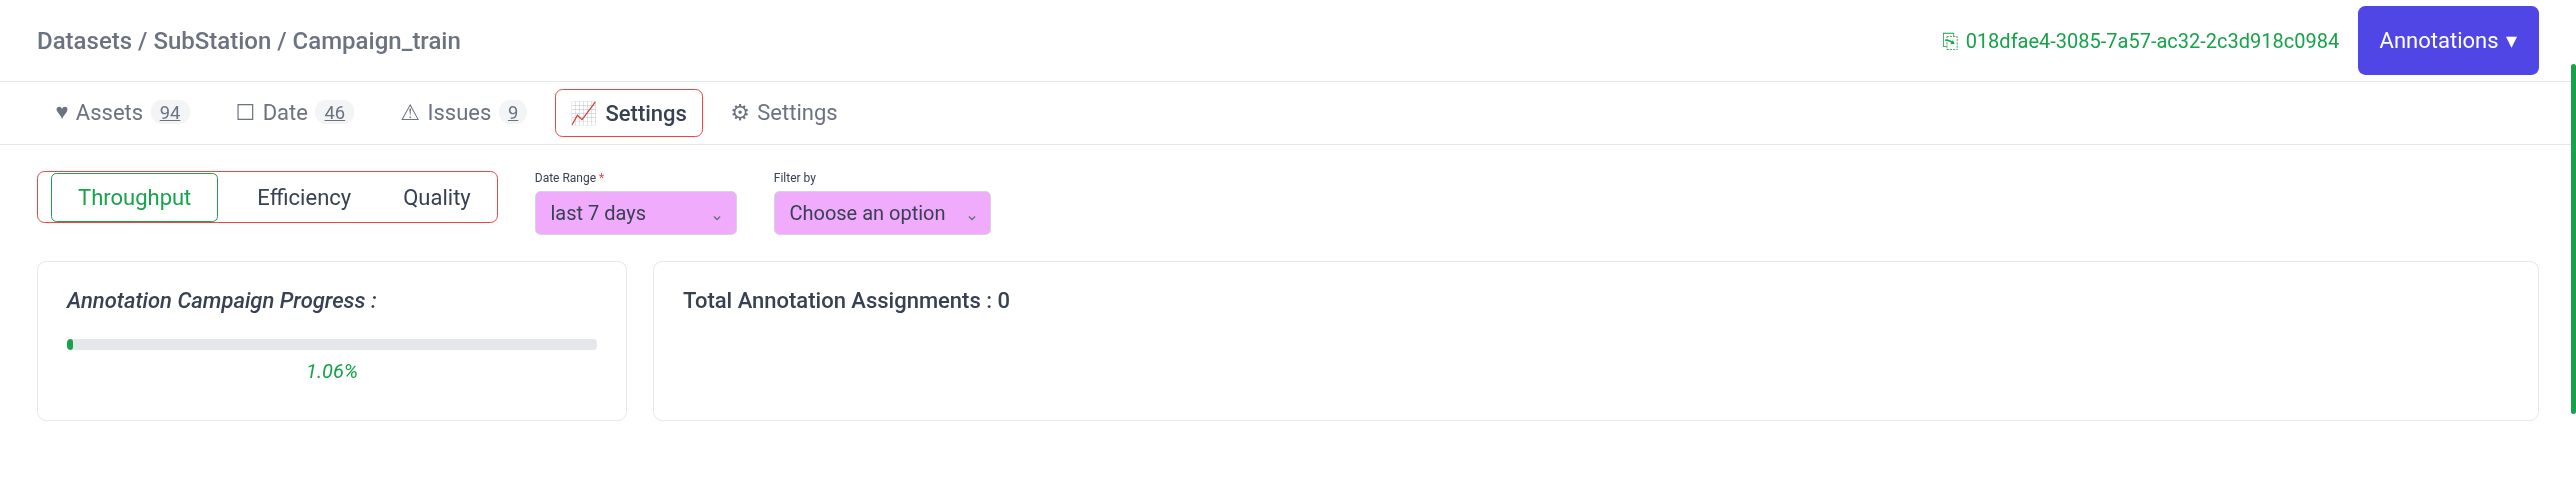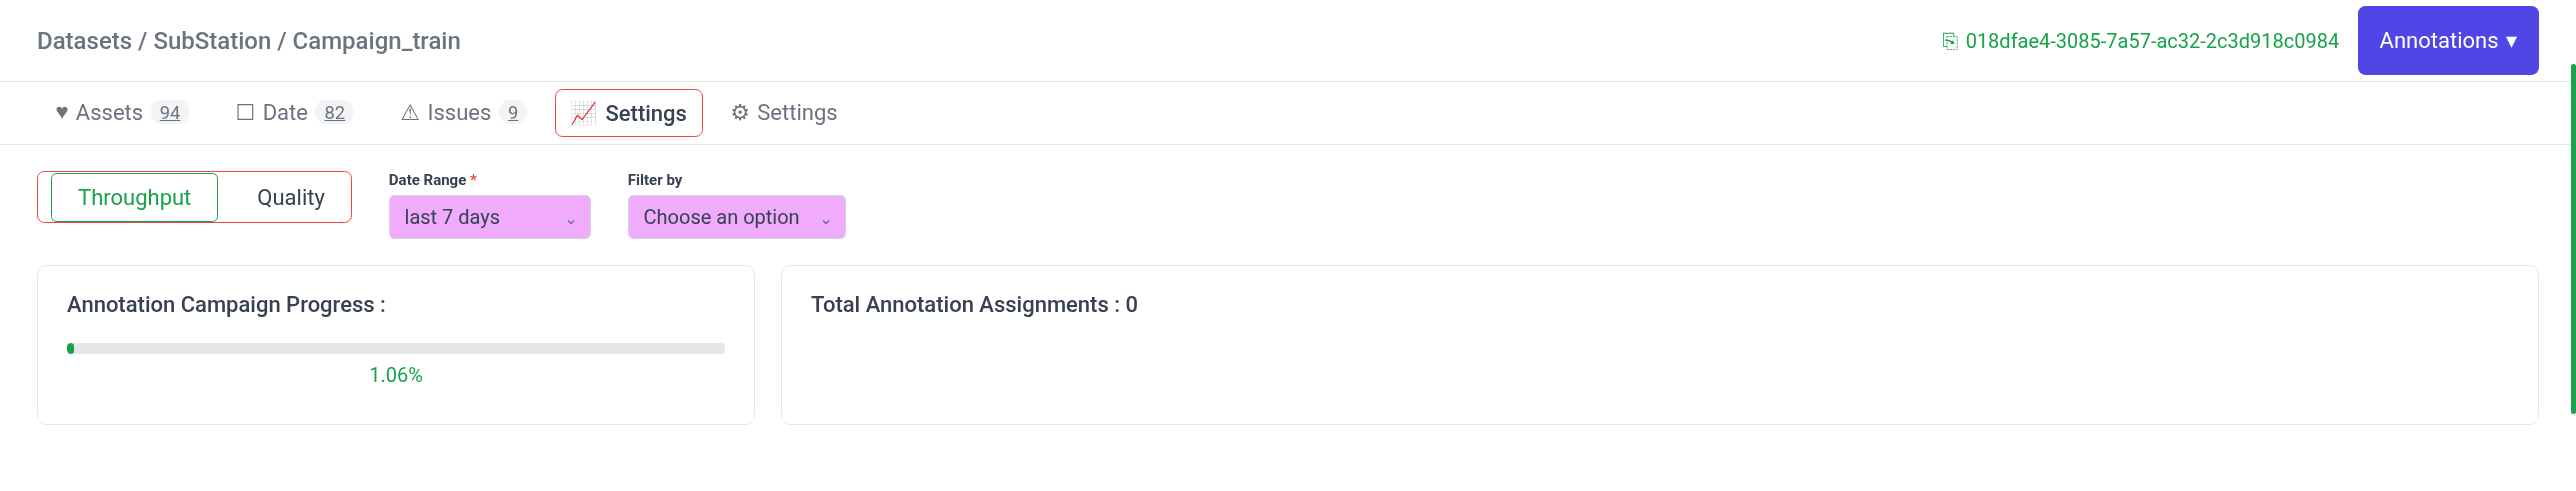--- a/index.html
+++ b/index.html
@@ -143,23 +143,23 @@
       margin: 13px;
     }
 
     .filter-group {
       display: flex;
       flex-direction: column;
       gap: 5.5px;
     }
 
     .filter-label {
-      font-size: 15px;
-      color: #374151;
-      font-weight: 700;
+      font-size: 12px;
+      color: #374151;
+      font-weight: 400;
     }
 
     .filter-label .required {
       color: #ef4444;
     }
 
     .select-wrapper {
       position: relative;
       display: inline-block;
     }
@@ -193,21 +193,22 @@
     }
 
     .card {
       border: 0.9px solid #e5e7eb;
       border-radius: 9.2px;
       padding: 26px 29px;
       background: white;
     }
 
     .card-left {
-      width: 718px;
+      width: 590px;
+      font-style: italic;
     }
 
     .card-right {
       flex: 1;
     }
 
     .card-title {
       font-size: 22px;
       font-weight: 500;
       color: #374151;
@@ -281,21 +282,21 @@
 
   <div class="nav-tabs">
     <div class="nav-tab">
       <span>♥</span>
       <span>Assets</span>
       <span class="nav-tab-badge">94</span>
     </div>
     <div class="nav-tab">
       <span>☐</span>
       <span>Date</span>
-      <span class="nav-tab-badge">82</span>
+      <span class="nav-tab-badge">46</span>
     </div>
     <div class="nav-tab">
       <span>⚠</span>
       <span>Issues</span>
       <span class="nav-tab-badge">9</span>
     </div>
     <div class="analytics-tab-wrapper">
       <span>📈</span>
       <span>Settings</span>
     </div>
@@ -305,20 +306,23 @@
     </div>
   </div>
 
   <div class="content-area">
 
     <div class="filters-row">
 
       <div class="metric-tabs">
         <div class="metric-tab active">
           <span>Throughput</span>
+        </div>
+        <div class="metric-tab">
+          <span>Efficiency</span>
         </div>
         <div class="metric-tab">
           <span>Quality</span>
         </div>
       </div>
 
       <div class="filter-group">
         <label class="filter-label">
           <span>Date Range</span>
           <span class="required"> *</span>

